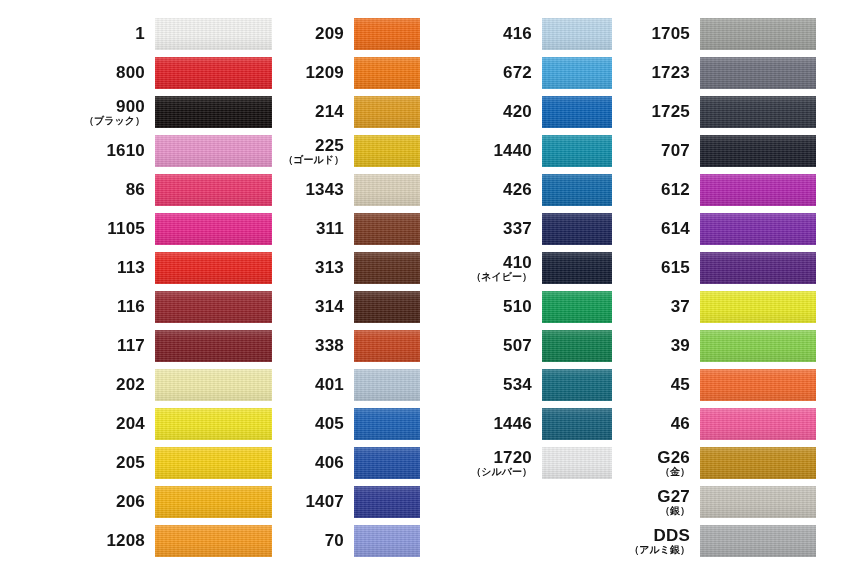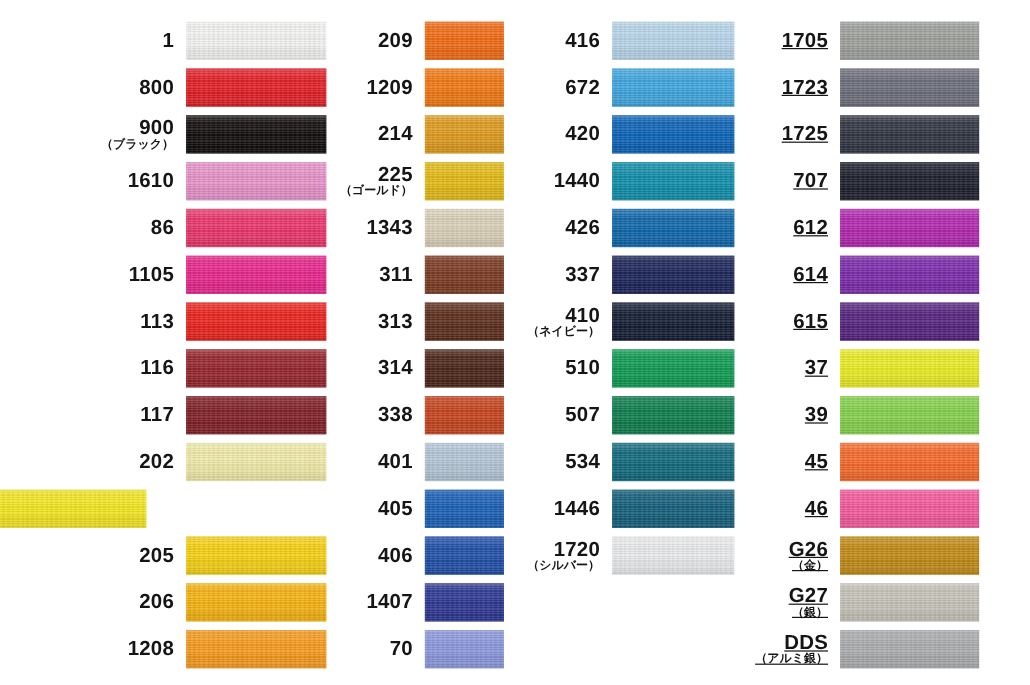--- a/index.html
+++ b/index.html
@@ -44,22 +44,22 @@
     padding-right: 10px;
     line-height: 1;
     display: flex;
     flex-direction: column;
     align-items: flex-end;
     justify-content: center;
     color: #151515;
   }
   .col-0 .label { width: 145px; }
   .col-1 .label { width: 72px; }
-  .col-2 .label { width: 80px; }
-  .col-3 .label { width: 78px; text-decoration: underline; }
+  .col-2 .label { width: 80px; margin-left: 32px; }
+  .col-3 .label { width: 78px; }
 
   .code {
     font-size: 17px;
     font-weight: bold;
     letter-spacing: 0.2px;
     white-space: nowrap;
   }
   .sub {
     font-size: 10px;
     font-weight: bold;
@@ -172,20 +172,23 @@
         </div>
         <div class="swatch" style="background-color: rgb(126, 31, 38);"></div>
       </div>
       <div class="row">
         <div class="label">
           <div class="code">202</div>
         </div>
         <div class="swatch" style="background-color: rgb(238, 233, 168);"></div>
       </div>
       <div class="row">
+        <div class="label">
+          <div class="code">204</div>
+        </div>
         <div class="swatch" style="background-color: rgb(241, 229, 34);"></div>
       </div>
       <div class="row">
         <div class="label">
           <div class="code">205</div>
         </div>
         <div class="swatch" style="background-color: rgb(245, 207, 20);"></div>
       </div>
       <div class="row">
         <div class="label">

